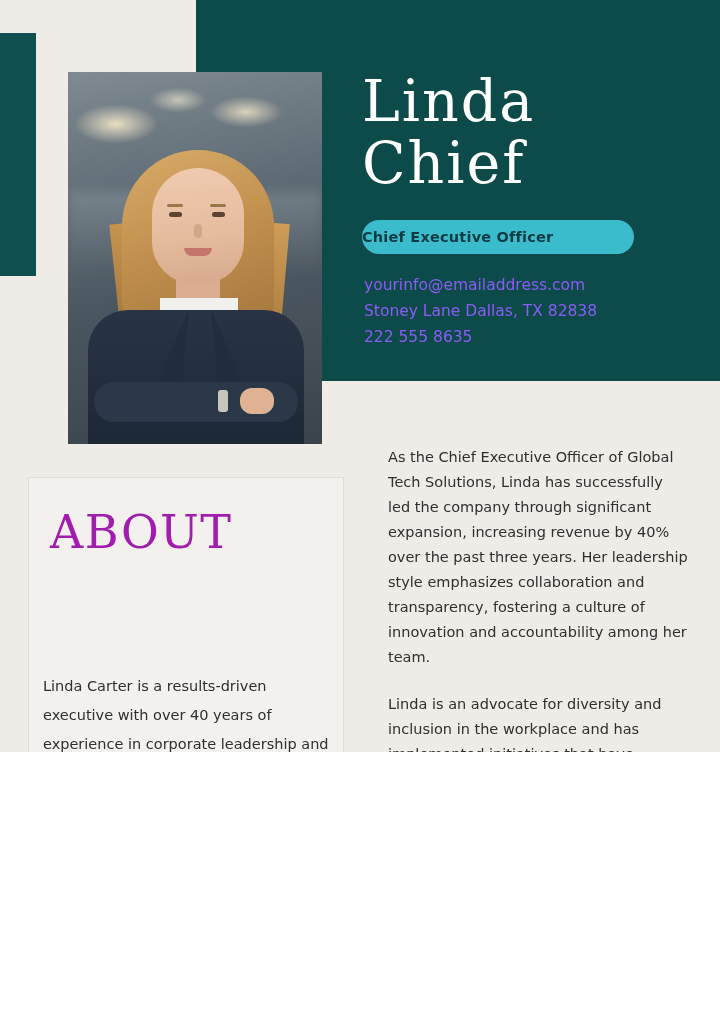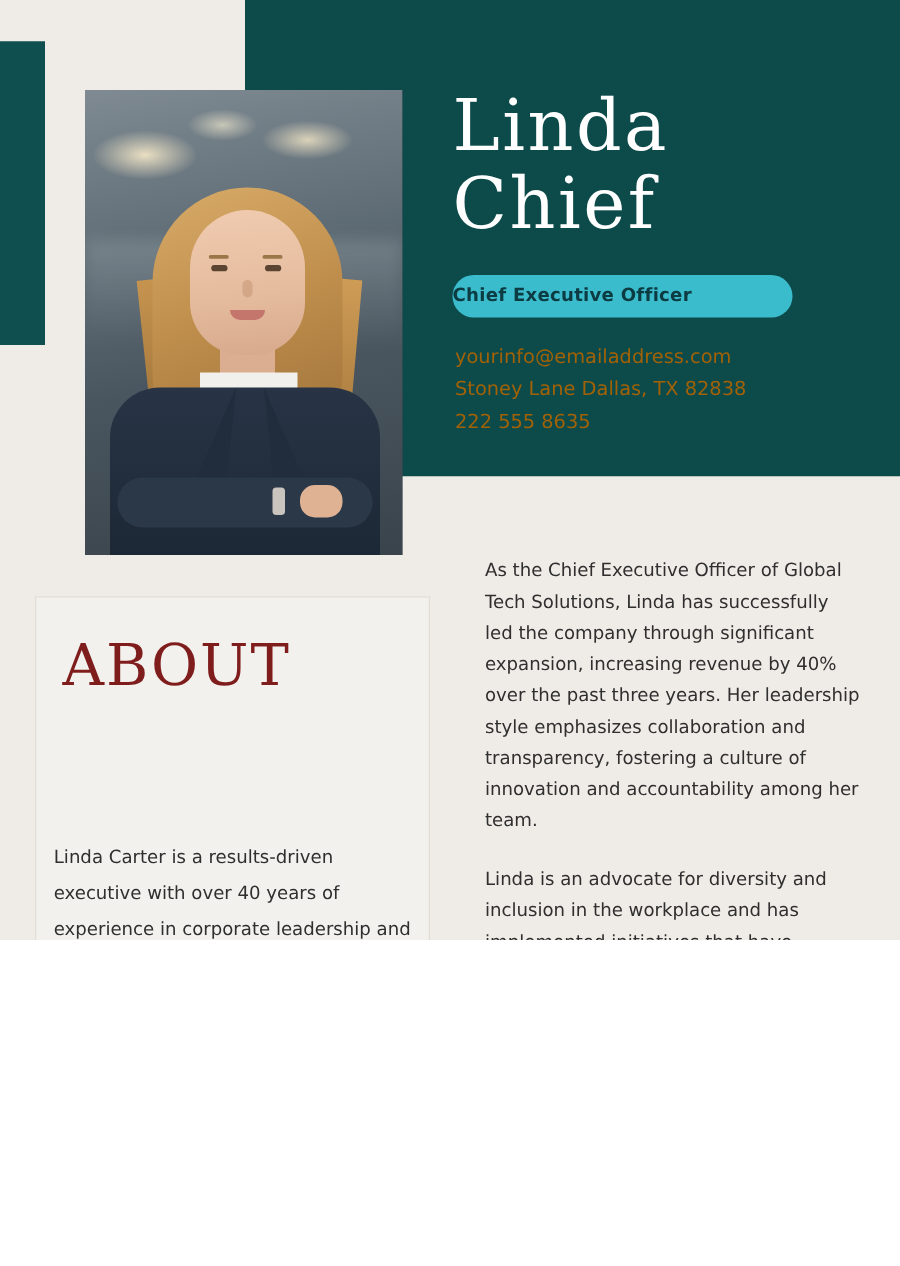--- a/index.html
+++ b/index.html
@@ -256,21 +256,21 @@
     justify-content: flex-start;
     color: #0c3b42;
     font-size: 14.5px;
     font-weight: bold;
     letter-spacing: 0.2px;
   }
   .contact {
     position: absolute;
     left: 364px;
     top: 272px;
-    color: #a16207;
+    color: #8b5cf6;
     font-size: 15.5px;
     line-height: 26px;
   }
 
   
   .about-box {
     position: absolute;
     left: 28px;
     top: 477px;
     width: 316px;
@@ -278,21 +278,21 @@
     background: #f3f1ed;
     border: 1px solid #e2ded7;
     box-sizing: border-box;
   }
   .about-heading {
     position: absolute;
     left: 50px;
     top: 505px;
     width: 290px;
     font-family: "DejaVu Serif", serif;
-    color: #7f1d1d;
+    color: #a21caf;
     font-size: 46px;
     line-height: 55px;
     letter-spacing: 1.5px;
   }
   .about-text {
     position: absolute;
     left: 43px;
     top: 672px;
     width: 290px;
     color: #2f2f2f;

